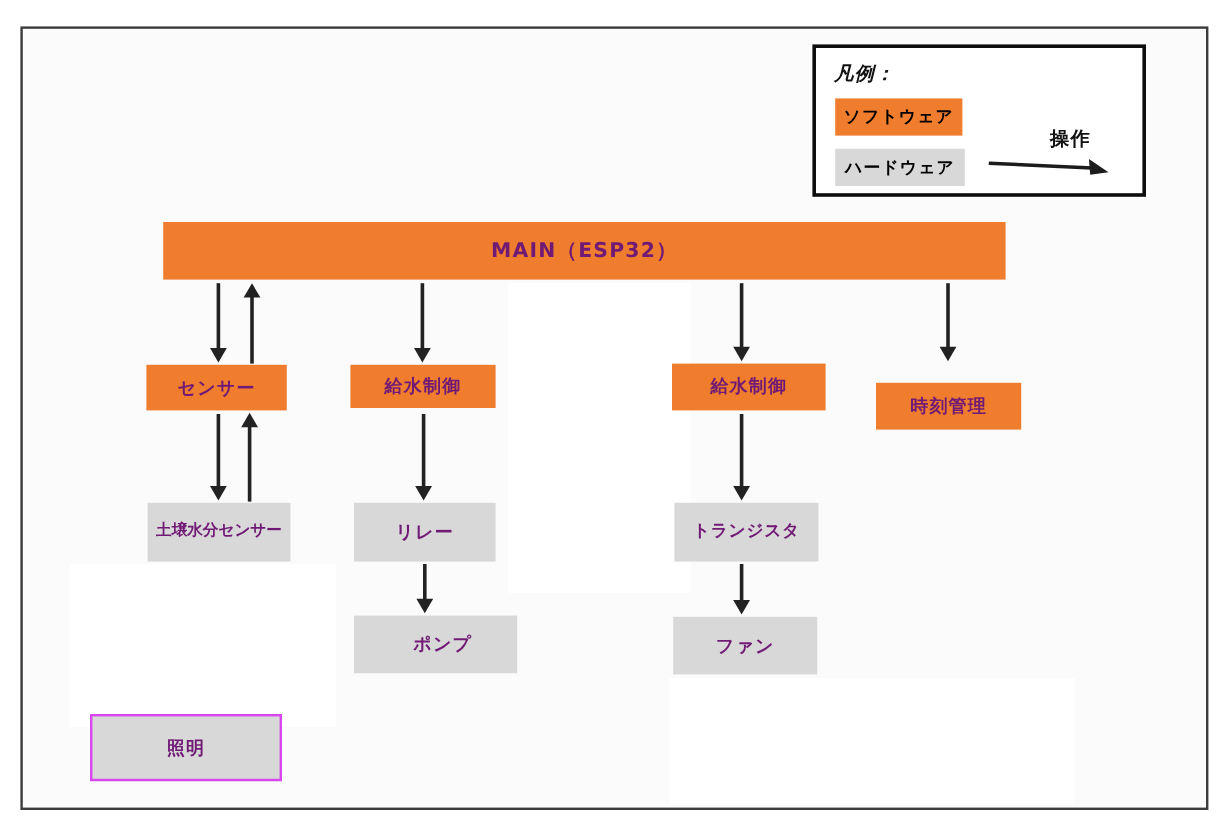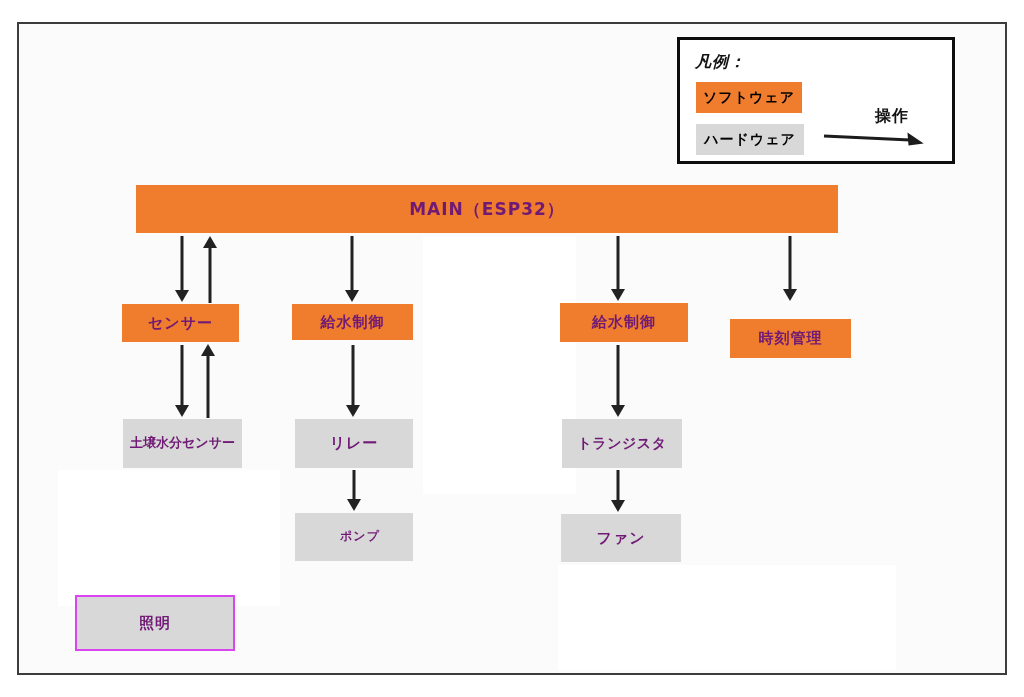--- a/index.html
+++ b/index.html
@@ -20,21 +20,21 @@
   .sw{background:var(--sw,#f07d2e);}
   .hw{background:var(--hw,#d8d8d8);}
   .main-bar{left:136px;top:185px;width:702px;height:48px;font-size:17px;}
   .n-sensor{left:122px;top:304px;width:117px;height:38px;font-size:15px;}
   .n-water{left:292px;top:304px;width:121px;height:36px;font-size:15px;}
   .n-fanctl{left:560px;top:303px;width:128px;height:39px;font-size:15px;}
   .n-time{left:730px;top:303px;width:121px;height:39px;font-size:15px;margin-top:16px;}
   .n-soil{left:123px;top:419px;width:119px;height:49px;font-size:13px;letter-spacing:0;}
   .n-relay{left:295px;top:419px;width:118px;height:49px;font-size:15px;}
   .n-trans{left:562px;top:419px;width:120px;height:49px;font-size:14px;letter-spacing:0.5px;}
-  .n-pump{left:295px;top:513px;width:118px;height:48px;font-size:12px;padding-left:12px;}
+  .n-pump{left:295px;top:513px;width:136px;height:48px;font-size:15px;padding-left:12px;}
   .n-fan{left:561px;top:514px;width:120px;height:48px;font-size:15px;}
   .n-light{left:75px;top:595px;width:160px;height:56px;font-size:15px;border:2px solid #d946ef;}
   
   .arrow{position:absolute;width:14px;}
   .arrow .stem{position:absolute;left:50%;transform:translateX(-50%);width:3px;background:var(--arrow,#222);}
   .arrow.down .stem{top:0;bottom:10px;}
   .arrow.up .stem{top:10px;bottom:0;}
   .arrow .head{position:absolute;left:50%;transform:translateX(-50%);width:0;height:0;
     border-left:7px solid transparent;border-right:7px solid transparent;}
   .arrow.down .head{bottom:0;border-top:12px solid var(--arrow,#222);}

